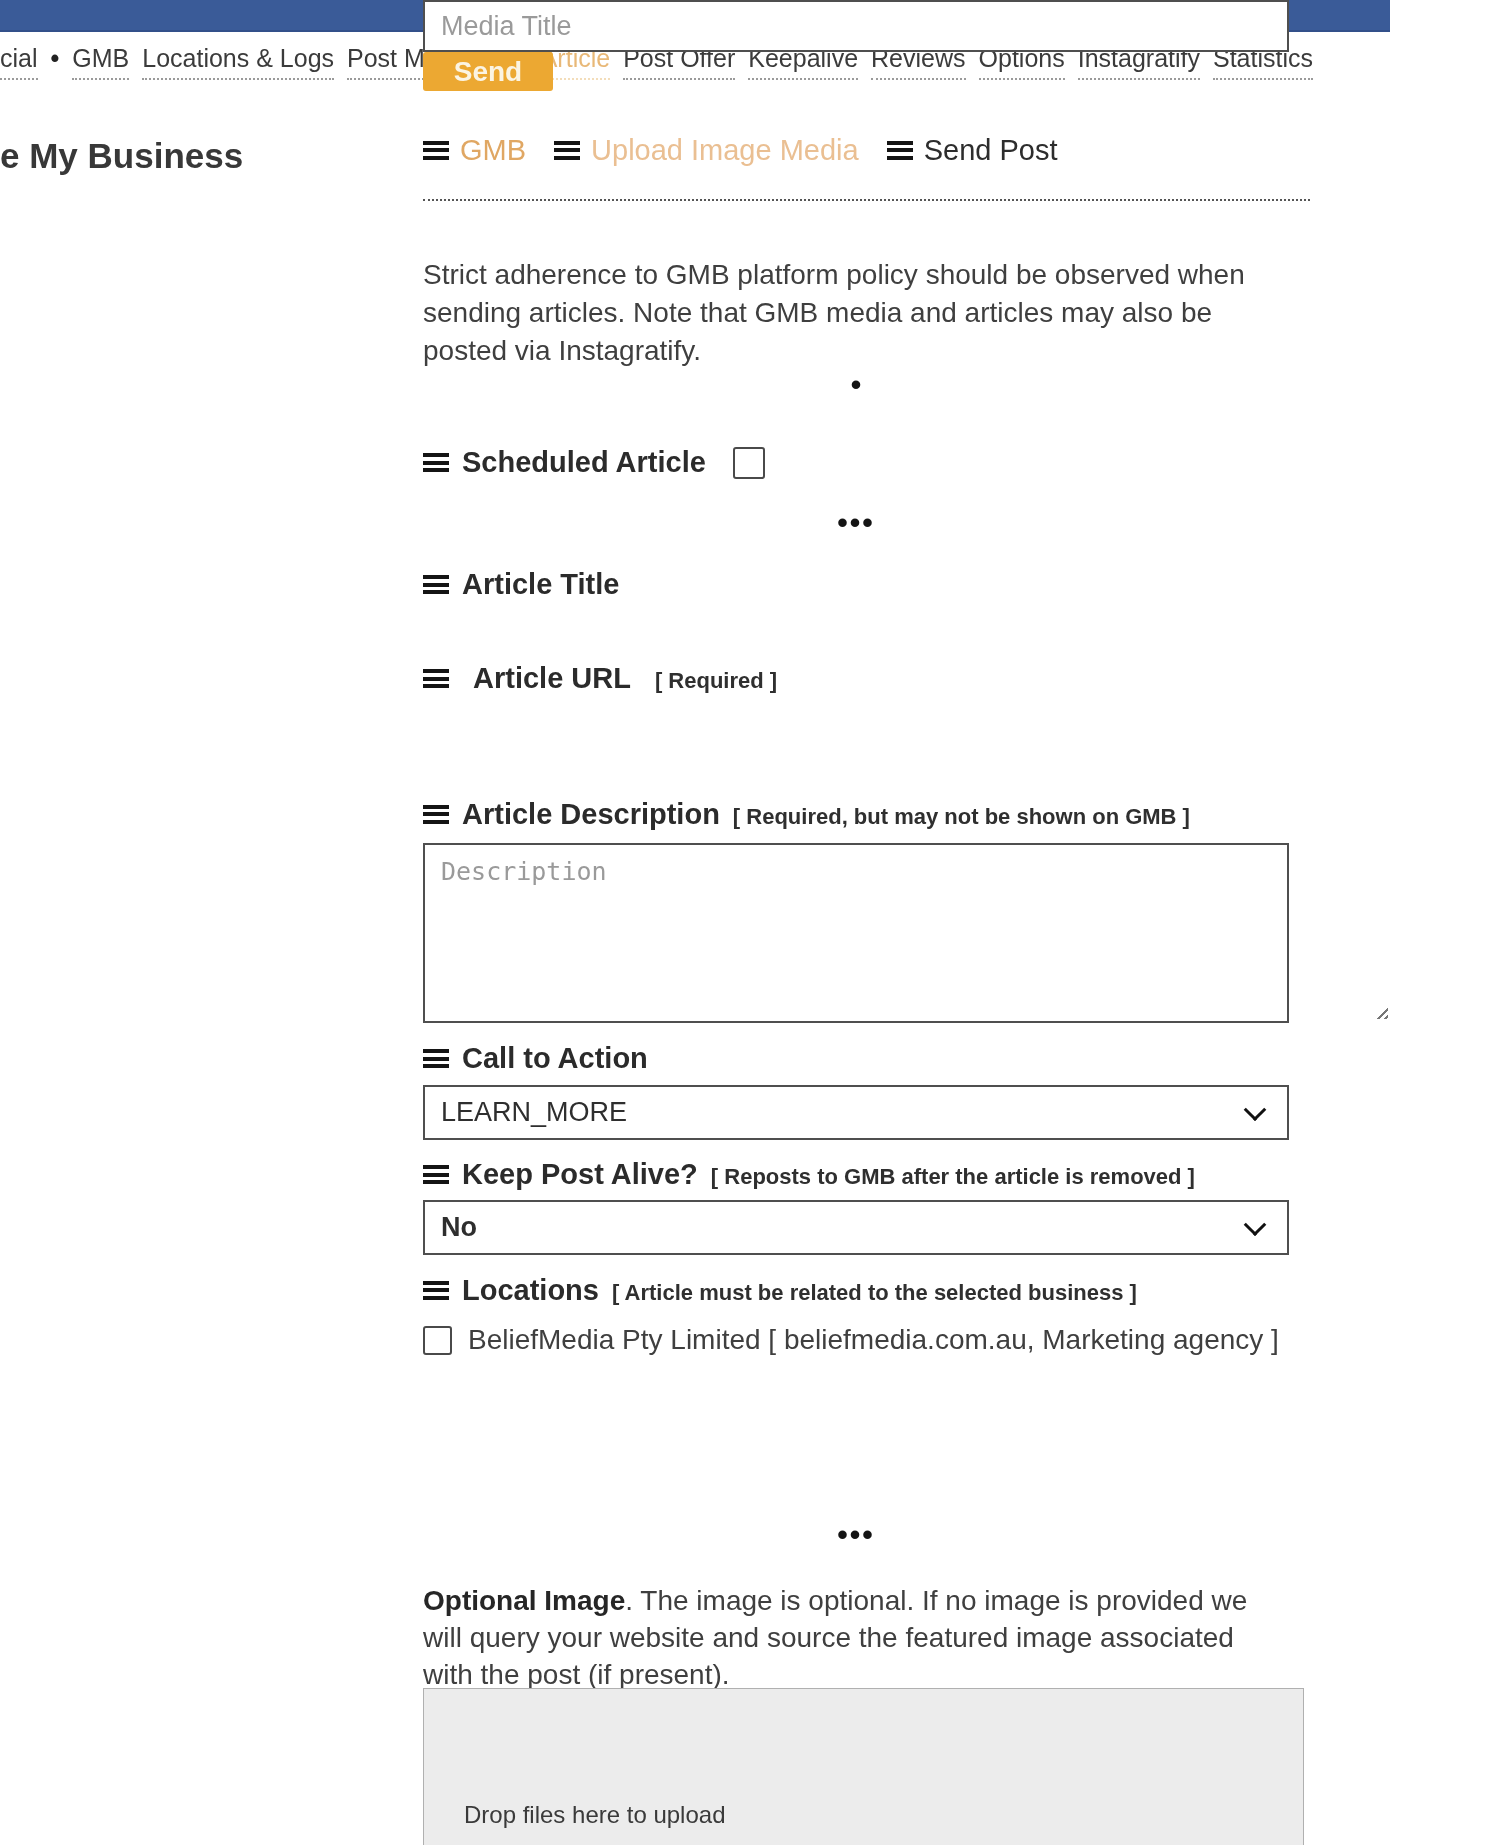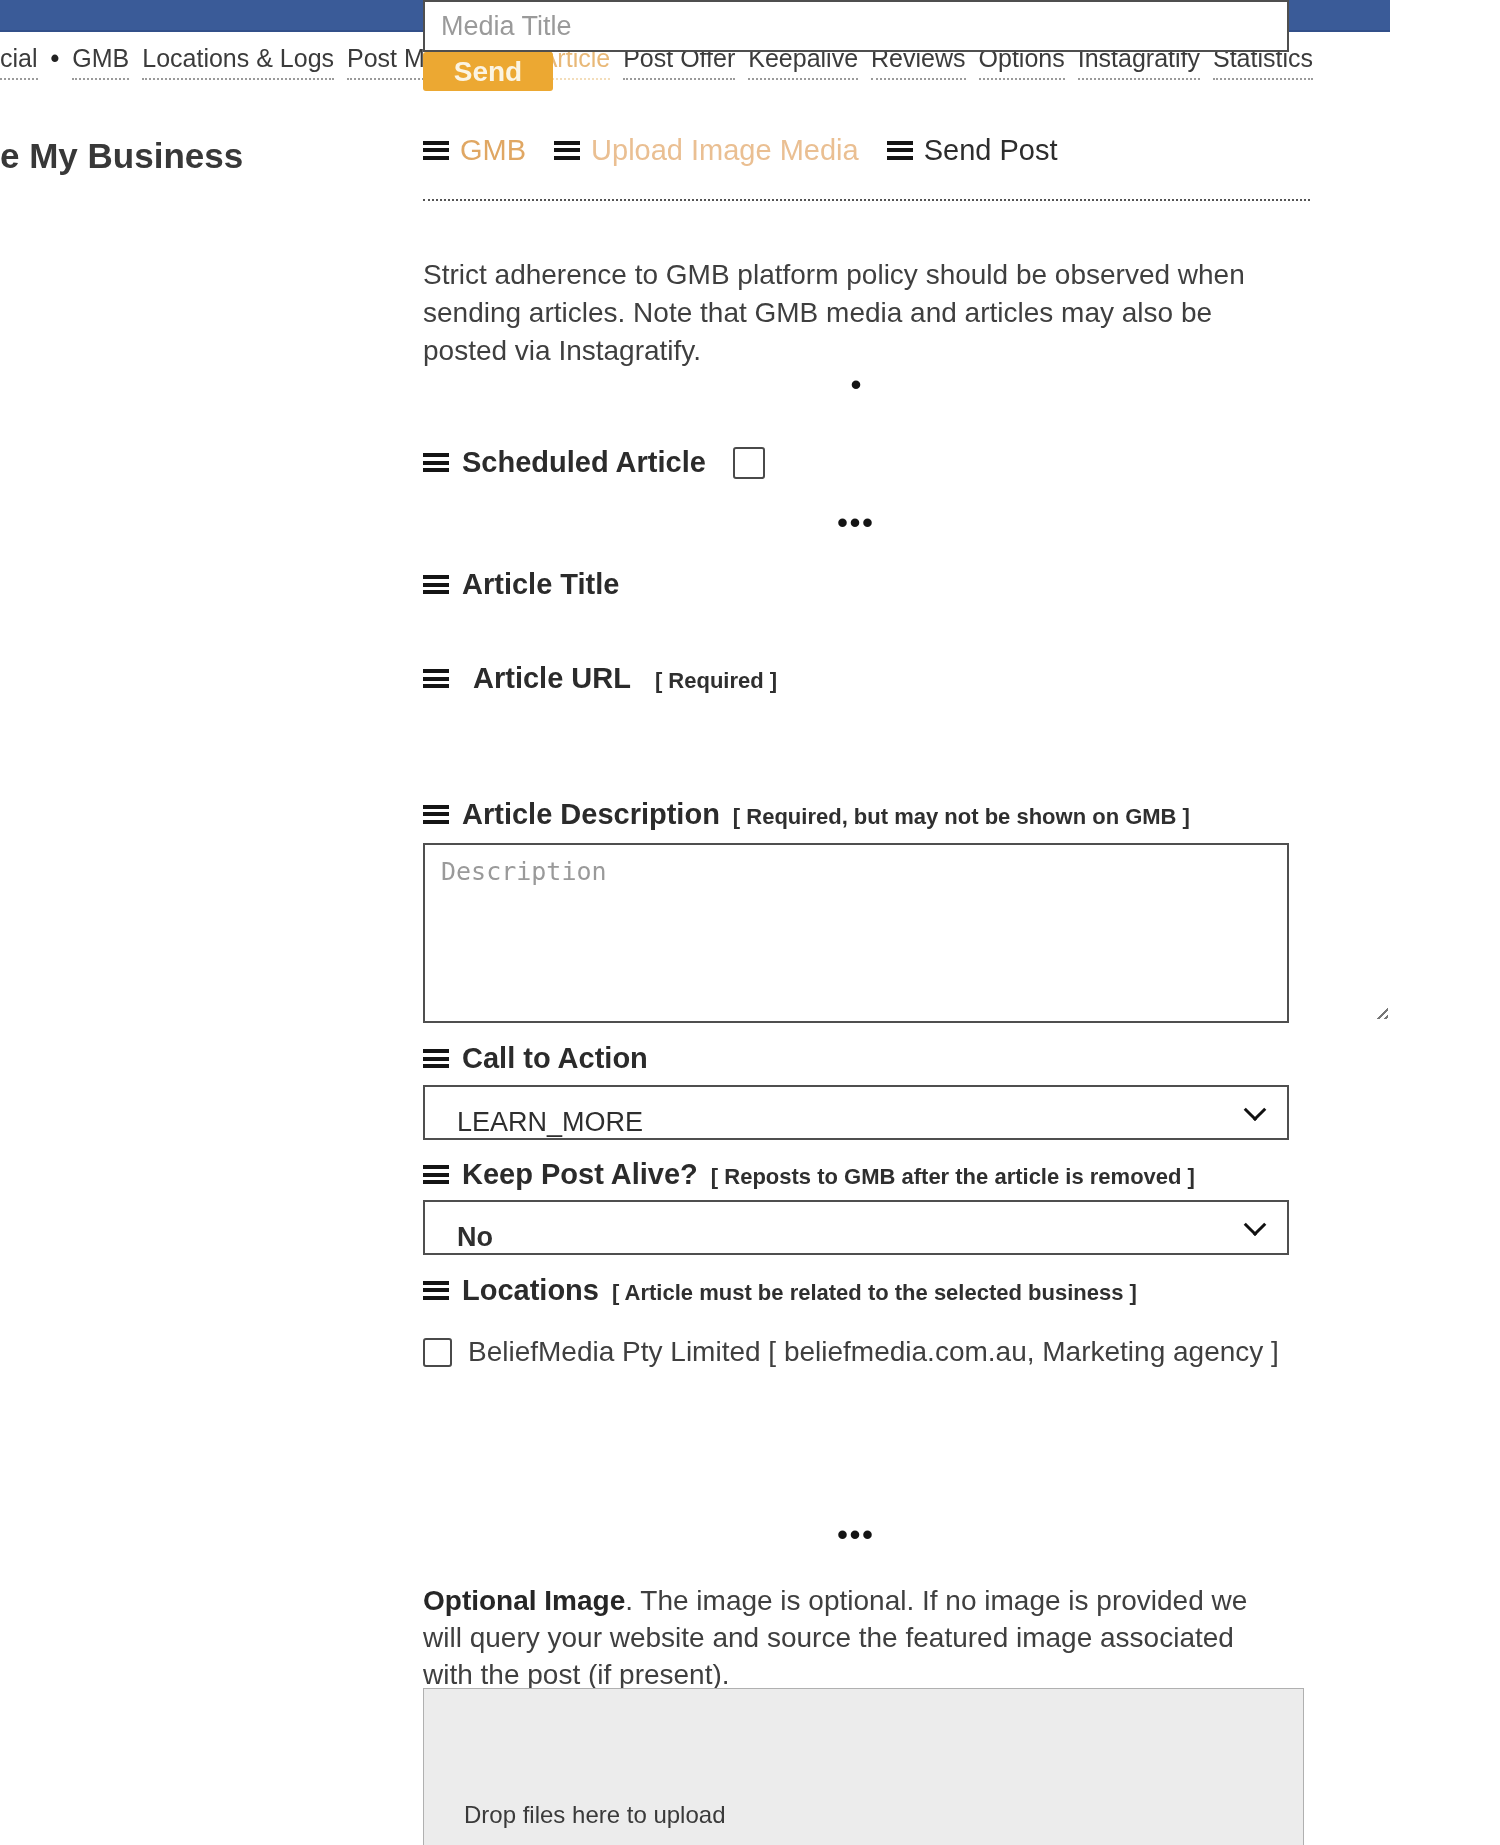--- a/index.html
+++ b/index.html
@@ -91,33 +91,33 @@
   .resize-grip{
     position:absolute;right:4px;bottom:4px;width:15px;height:15px;
     background:repeating-linear-gradient(135deg,transparent 0 3px,#777 3px 5px);
     clip-path:polygon(100% 0,100% 100%,0 100%);
     pointer-events:none;
   }
   
   .sel{
     box-sizing:border-box;width:866px;height:55px;
     border:2px solid #4f4f4f;background:#fff;
-    display:flex;align-items:flex-end;padding:0 32px;
+    display:flex;align-items:center;padding:0 16px;
     font-size:27px;color:#2e2e2e;cursor:pointer;position:relative;
   }
   .sel-cta{top:1085px;}
   .sel-kpa{top:1200px;}
   .sel-kpa .sel-value{font-weight:bold;}
   .chev{
     position:absolute;right:24px;top:50%;width:13px;height:13px;
     border-right:3px solid #111;border-bottom:3px solid #111;
     transform:translateY(-70%) rotate(45deg);
   }
   
-  .row-loc{top:1324px;display:flex;align-items:center;gap:16px;font-size:28px;color:#3f3f3f;white-space:nowrap;margin-top:12px;}
+  .row-loc{top:1324px;display:flex;align-items:center;gap:16px;font-size:28px;color:#3f3f3f;white-space:nowrap;}
   
   .btn-send{
     top:1448px;width:130px;height:39px;border:none;border-radius:3px;
     background:#eca832;color:#fbf4e3;font-family:"Liberation Sans", sans-serif;
     font-size:28px;font-weight:bold;cursor:pointer;
   }
   
   .optional{top:1582px;width:852px;font-size:28px;line-height:37px;color:#3f3f3f;}
   .optional b{color:#262626;}
   

